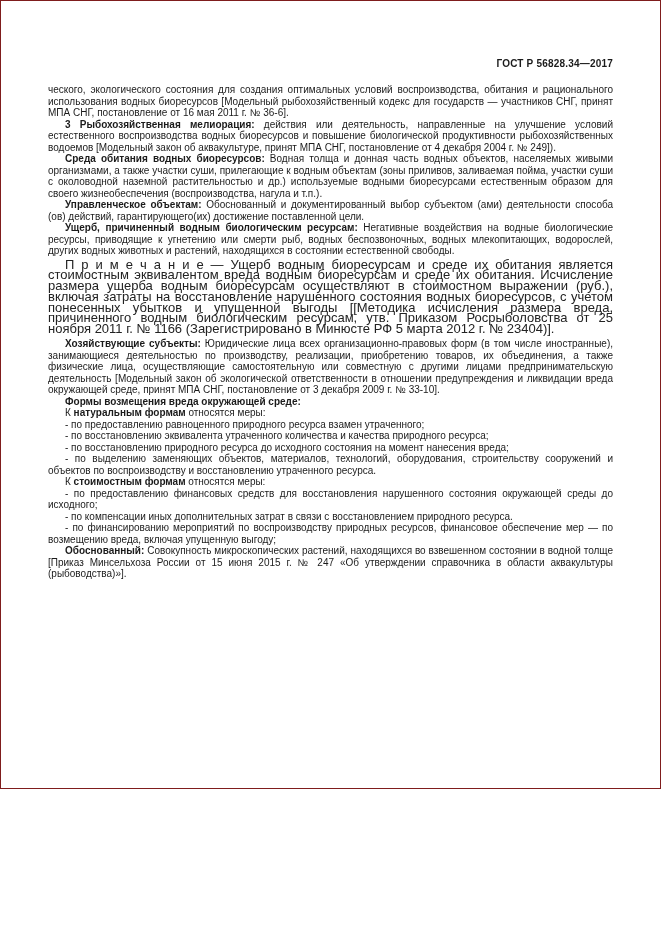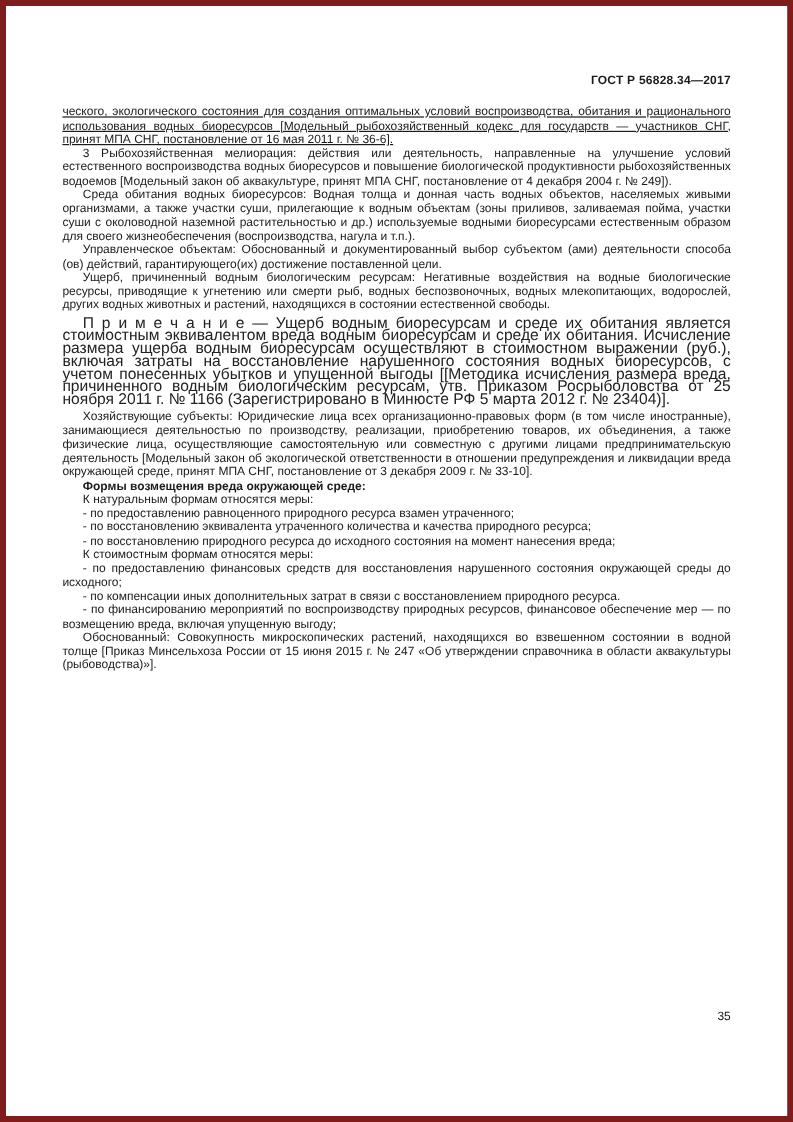--- a/index.html
+++ b/index.html
@@ -2,23 +2,23 @@
 <html lang="ru"><head>
 <meta charset="utf-8">
 <style>
   * { margin: 0; padding: 0; box-sizing: border-box; }
   html, body { background: #ffffff; }
   body { font-family: "Liberation Sans", "DejaVu Sans", sans-serif; }
 
   .page {
     position: relative;
     width: 661px;
-    height: 935px;
+    height: 789px;
     background: #ffffff;
-    border: 5px solid #7f1d1d;
+    border: 1px solid #7f1d1d;
     color: #1b1b1b;
     overflow: hidden;
     padding-left: 12px;
   }
 
   .page-header {
     position: absolute;
     top: 57px;
     left: 47px;
     right: 47px;
@@ -36,30 +36,30 @@
   }
 
   .para {
     font-size: 10px;
     line-height: 11.5px;
     text-align: justify;
     text-align-last: left;
     text-indent: 17px;
   }
 
-  .para.no-indent { text-indent: 0; text-decoration: underline; }
+  .para.no-indent { text-indent: 0; }
 
   .para.note {
     font-size: 13px;
     line-height: 10.8px;
     margin: 3px 0;
     color: #222222;
   }
 
-  .term { font-weight: normal; }
+  .term { font-weight: bold; }
   .bold-line { font-weight: bold; }
 
   .page-footer {
     position: absolute;
     top: 837px;
     left: 47px;
     right: 47px;
     text-align: right;
     font-size: 10px;
   }
@@ -89,20 +89,21 @@
 
     <p class="para"><span class="term">Хозяйствующие субъекты:</span><span> Юридические лица всех организационно-правовых форм (в том числе иностранные), занимающиеся деятельностью по производству, реализации, приобретению товаров, их объединения, а также физические лица, осуществляющие самостоятельную или совместную с другими лицами предпринимательскую деятельность [Модельный закон об экологической ответственности в отношении предупреждения и ликвидации вреда окружающей среде, принят МПА СНГ, постановление от 3 декабря 2009 г. № 33-10].</span></p>
 
     <p class="para bold-line">Формы возмещения вреда окружающей среде:</p>
 
     <p class="para"><span>К </span><span class="term">натуральным формам</span><span> относятся меры:</span></p>
 
     <p class="para">- по предоставлению равноценного природного ресурса взамен утраченного;</p>
     <p class="para">- по восстановлению эквивалента утраченного количества и качества природного ресурса;</p>
     <p class="para">- по восстановлению природного ресурса до исходного состояния на момент нанесения вреда;</p>
+    <p class="para">- по выделению заменяющих объектов, материалов, технологий, оборудования, строительству сооружений и объектов по воспроизводству и восстановлению утраченного ресурса.</p>
 
     <p class="para"><span>К </span><span class="term">стоимостным формам</span><span> относятся меры:</span></p>
 
     <p class="para">- по предоставлению финансовых средств для восстановления нарушенного состояния окружающей среды до исходного;</p>
     <p class="para">- по компенсации иных дополнительных затрат в связи с восстановлением природного ресурса.</p>
     <p class="para">- по финансированию мероприятий по воспроизводству природных ресурсов, финансовое обеспечение мер — по возмещению вреда, включая упущенную выгоду;</p>
 
 
     <p class="para"><span class="term">Обоснованный:</span><span> Совокупность микроскопических растений, находящихся во взвешенном состоянии в водной толще [Приказ Минсельхоза России от 15 июня 2015 г. № 247 «Об утверждении справочника в области аквакультуры (рыбоводства)»].</span></p>
 

